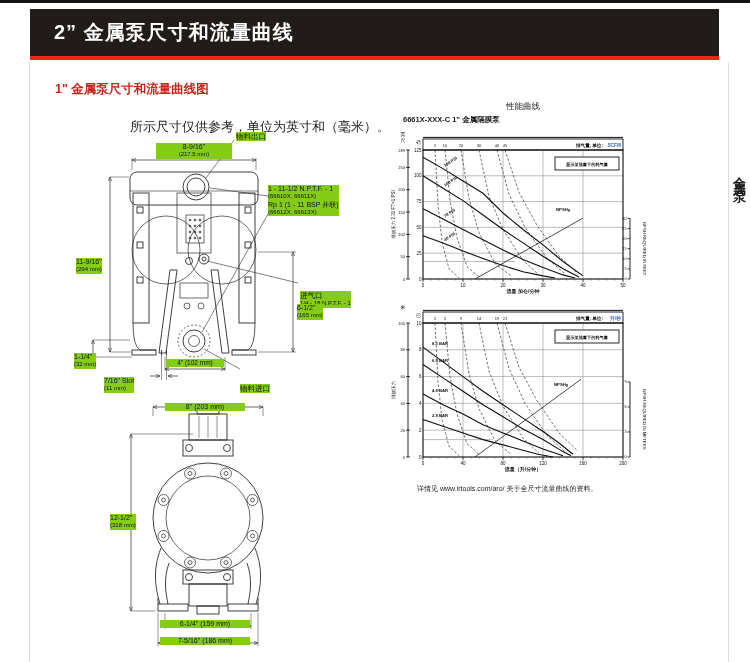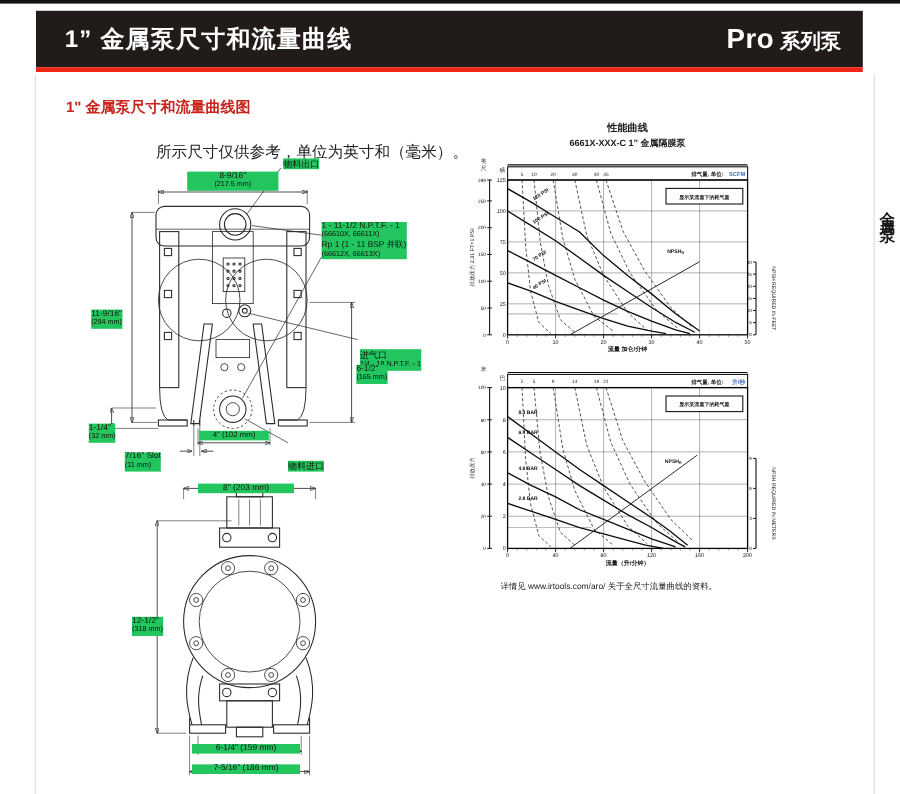--- a/index.html
+++ b/index.html
@@ -13,40 +13,39 @@
   #hdr .t1{font-size:20px;font-weight:bold;letter-spacing:1px}
   #hdr .brand{font-size:17px;font-weight:bold}
   #hdr .brand .pro{font-size:23px;letter-spacing:0.5px}
   #redline{left:30px;top:56px;width:689px;height:4px;background:#ee2517}
   #pgL{left:29px;top:62px;width:1px;height:600px;background:#e0dedd}
   #pgR{left:728px;top:62px;width:1px;height:600px;background:#e0dedd}
   #sidetab{left:730px;top:166px;writing-mode:vertical-rl;font-size:13px;font-weight:bold;
            letter-spacing:7px;color:#1a1a1a}
   #secthead{left:55px;top:81px;font-size:12.5px;font-weight:bold;color:#c8241c}
   #drawnote{left:130px;top:118px;font-size:13px;color:#222}
-  .dim{position:absolute;font-size:7px;line-height:1.2;color:#111;background:#22c55e;
+  .dim{position:absolute;font-size:7px;line-height:1.2;color:#111;background:#84cc16;
        white-space:nowrap}
   .dim .mm{font-size:6px;display:block}
   .dim .sub{font-size:6px;display:block}
   .ctr{text-align:center}
   .cn{font-size:7.5px}
   svg{position:absolute;overflow:visible}
   .art line,.art path,.art polyline,.art rect,.art circle,.art polygon
       {stroke:#2b2b2b;fill:none}
-  #chtitle{left:433px;top:101px;width:180px;text-align:center;font-size:8.5px;font-weight:bold}
-  #chsub{left:403px;top:115px;width:240px;text-align:center;font-size:7.5px;font-weight:bold}
+  #chtitle{left:433px;top:101px;width:180px;text-align:center;font-size:8.5px;font-weight:normal}
+  #chsub{left:403px;top:115px;width:240px;font-size:7.5px;font-weight:bold}
   #footnote{left:417px;top:484px;font-size:7px;color:#222}
 </style>
 </head>
 <body>
 
 <div id="topstrip" class="abs"></div>
 <div id="hdr" class="abs">
-  <span class="t1">1” 金属泵尺寸和流量曲线</span>
-  <span class="brand"><span class="pro">Pro</span> <span>系列泵</span></span>
+  <span class="t1">2” 金属泵尺寸和流量曲线</span>
 </div>
 <div id="redline" class="abs"></div>
 <div id="pgL" class="abs"></div>
 <div id="pgR" class="abs"></div>
 <div id="sidetab" class="abs">金属泵</div>
 <div id="secthead" class="abs">1" 金属泵尺寸和流量曲线图</div>
 <div id="drawnote" class="abs">所示尺寸仅供参考，单位为英寸和（毫米）。</div>
 
 <svg class="art" style="left:80px;top:128px" width="290" height="280" viewBox="0 0 290 280">
   <defs>

